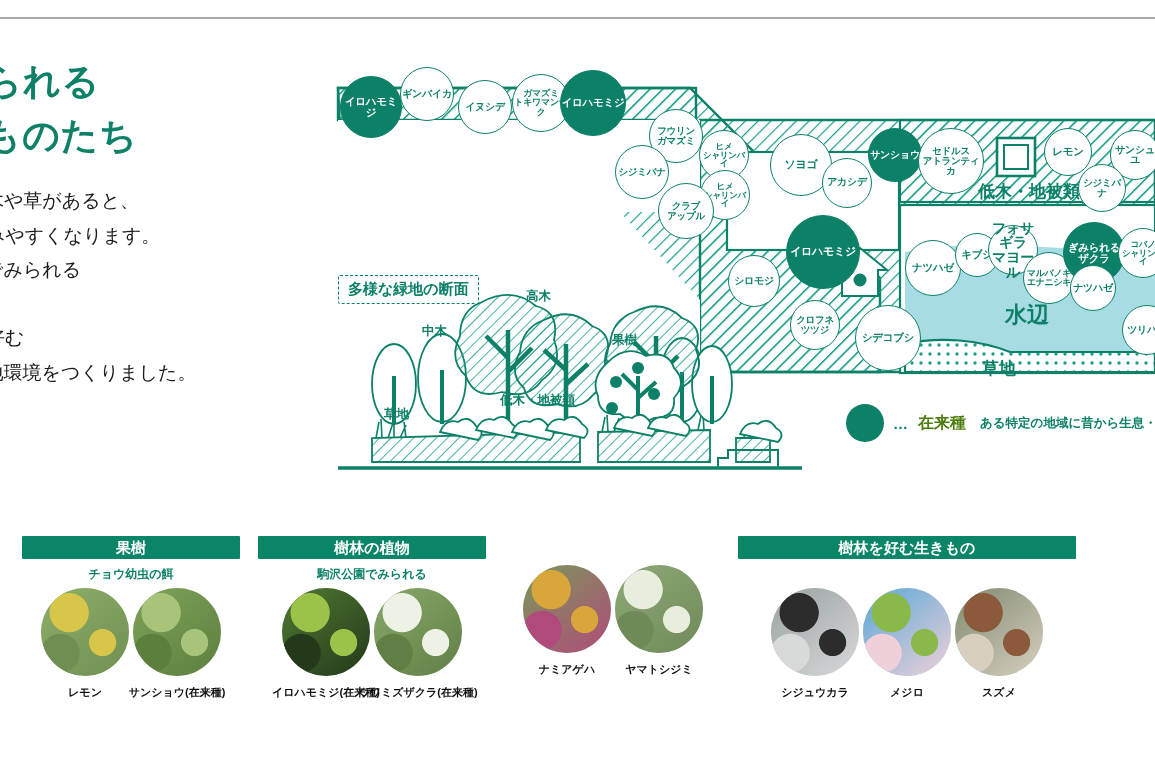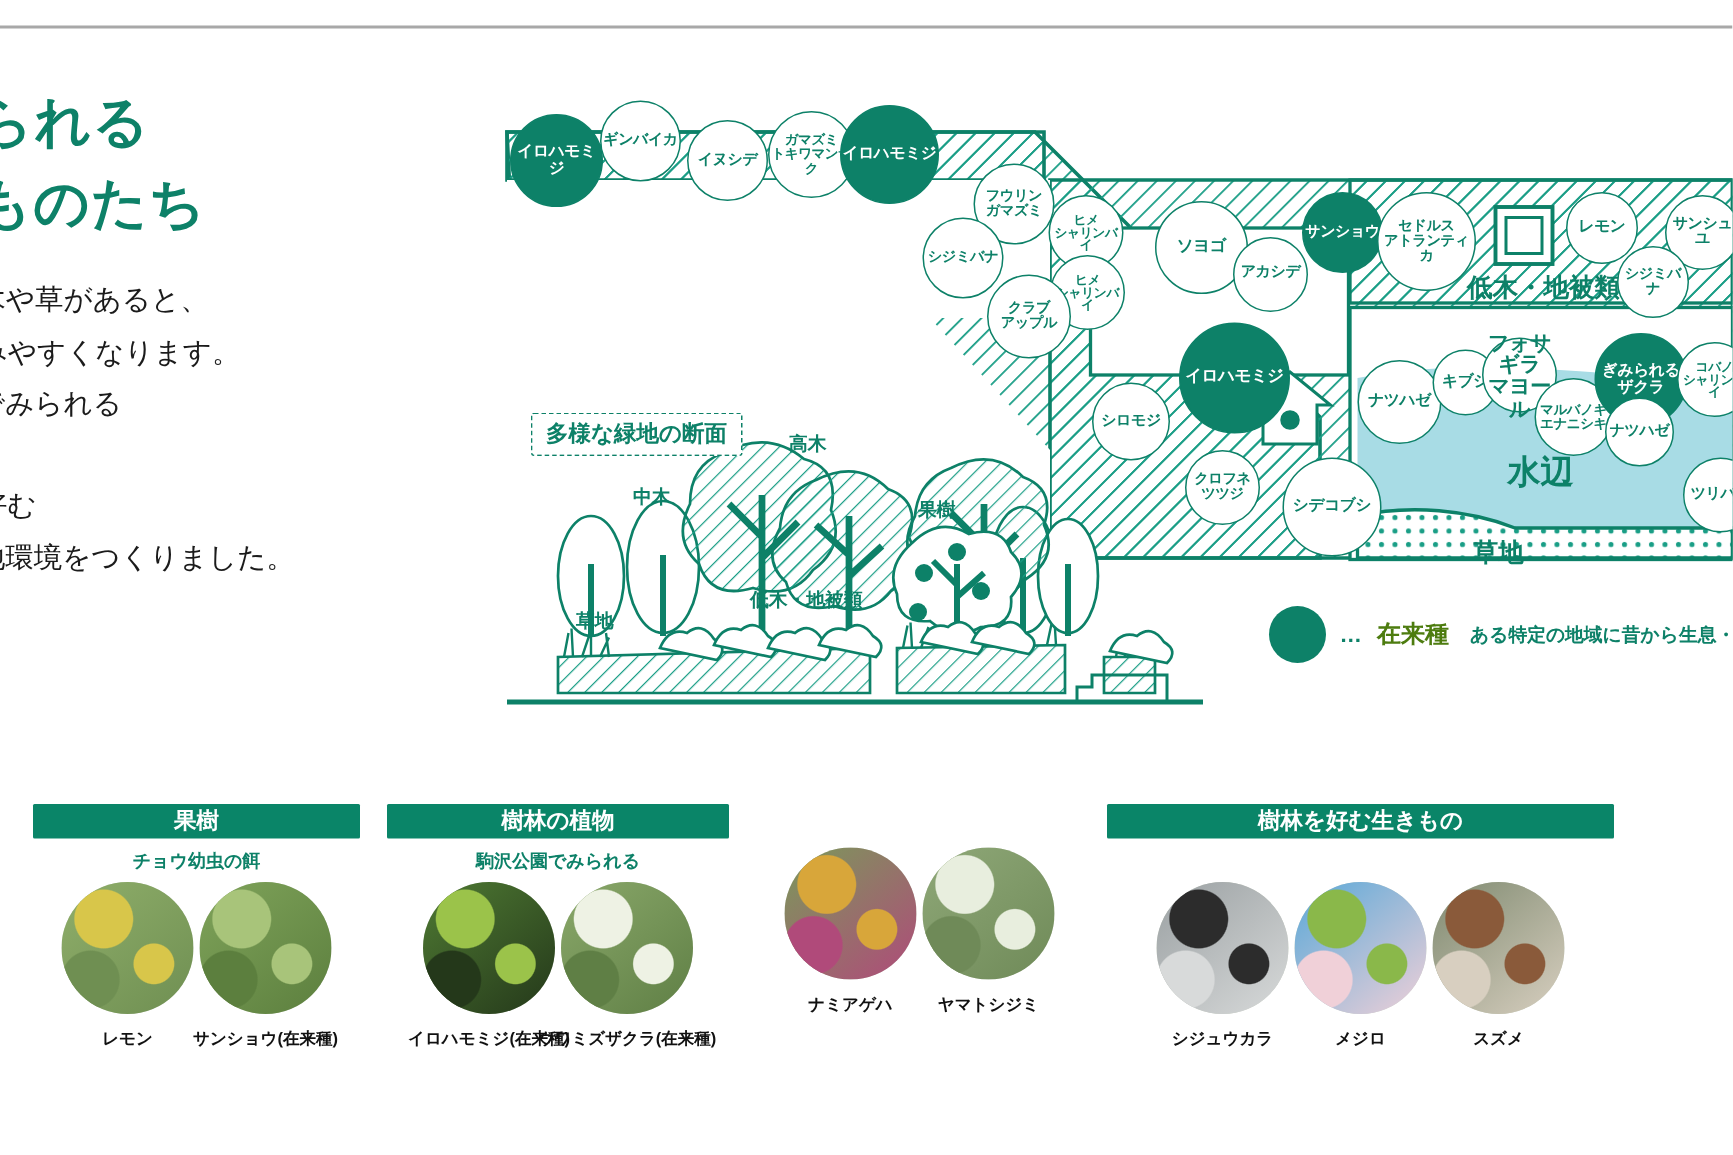--- a/index.html
+++ b/index.html
@@ -49,21 +49,21 @@
   .legend-dots{color:#0d8168;font-size:15px;font-weight:700;letter-spacing:1px;}
   .legend-term{color:#4d7c0f;font-size:16px;font-weight:700;white-space:nowrap;}
   .legend-desc{color:#0d8168;font-size:12.5px;font-weight:700;white-space:nowrap;margin-left:5px;}
 
   
   .xsec{position:absolute;left:330px;top:272px;width:480px;height:230px;}
   .xsec-badge{
     position:absolute;left:8px;top:3px;
     border:1.7px dashed #0d8168;border-radius:2px;
     padding:4px 9px;color:#0d8168;font-size:15px;font-weight:700;white-space:nowrap;
-    background:#fff;z-index:5;margin-left:16px;
+    background:#fff;z-index:5;
   }
   .xsec-txt{font-size:12.5px;font-weight:700;fill:#0d8168;}
 
   
   .panels{position:absolute;left:0;top:536px;width:1155px;height:190px;}
   .panel{position:absolute;top:0;}
   .panel-head{
     background:#0a8568;color:#ffffff;font-weight:700;font-size:15px;
     text-align:center;height:23px;line-height:23px;border-radius:1px;
   }

